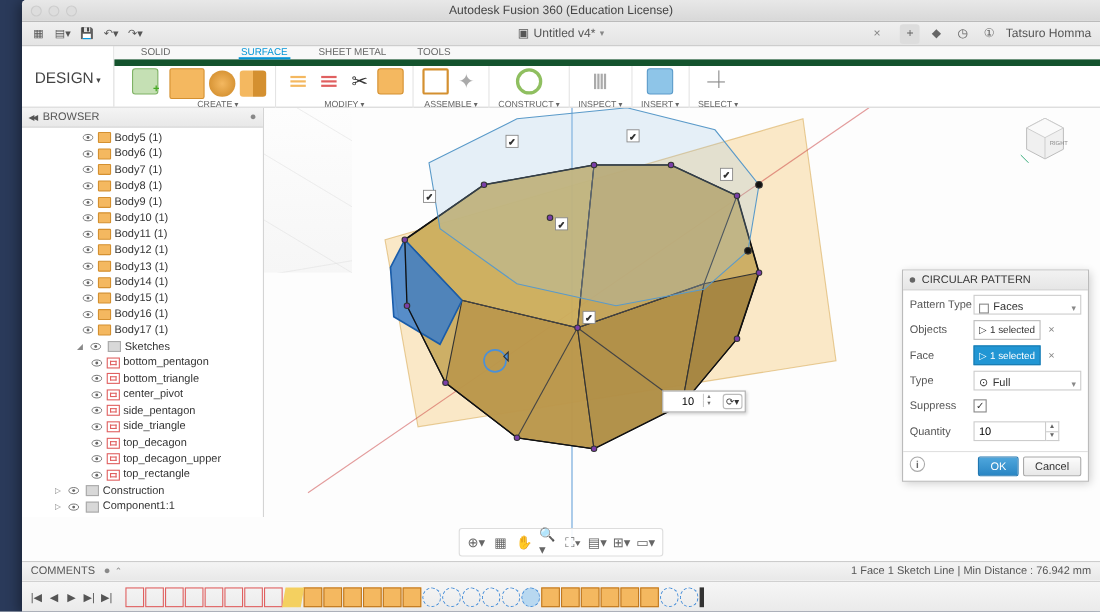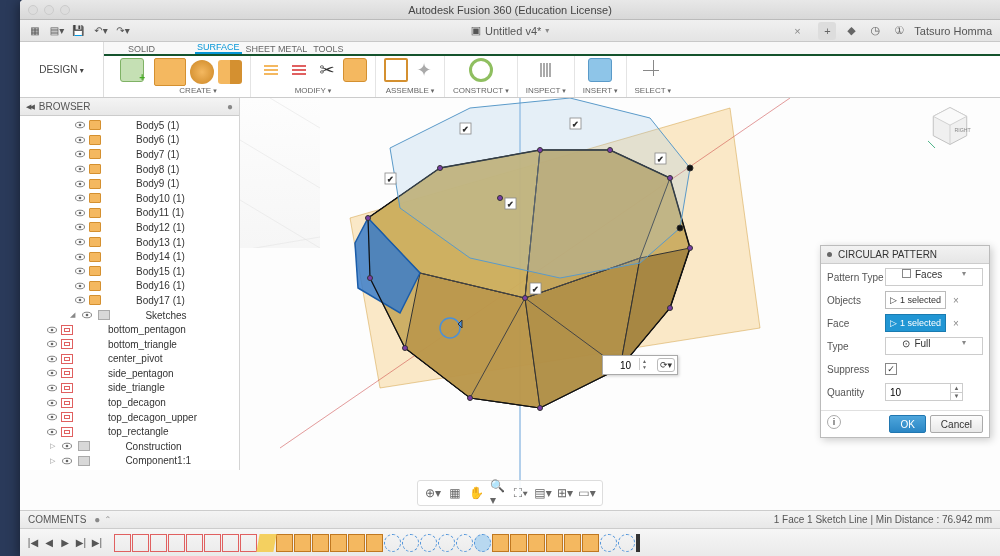--- a/index.html
+++ b/index.html
@@ -12,24 +12,24 @@
   
   .quickbar { height: 22px; background: linear-gradient(#f0f0f0,#e4e4e4); border-bottom: 1px solid #c8c8c8; display: flex; align-items: center; padding: 0 6px; position: relative; }
   .quickbar .qicon { width: 18px; height: 18px; display: flex; align-items: center; justify-content: center; margin-right: 4px; color: #555; font-size: 10px; cursor: pointer; }
   .quickbar .doc-center { position: absolute; left: 50%; transform: translateX(-50%); display: flex; align-items: center; gap: 4px; font-size: 11px; color: #555; }
   .quickbar .right { position: absolute; right: 8px; display: flex; align-items: center; gap: 6px; font-size: 11px; color: #555; }
   .quickbar .right .ricon { width: 18px; height: 18px;  border-radius: 3px; display: flex; align-items:center; justify-content:center; cursor:pointer; color:#666; }
   .quickbar .right .ricon.plus { background:#ddd; }
   .quickbar .x-close { width:14px;height:14px;display:flex;align-items:center;justify-content:center;cursor:pointer;color:#888;margin-right:8px; }
 
   .ribbon { height: 56px; border-bottom: 1px solid #ccc; display: flex; align-items: stretch; background: #fff; }
-  .design-btn { width: 84px; border-right: 1px solid #ddd; display:flex; align-items:center; justify-content:center; font-size:10px; color:#444; cursor:pointer; }
+  .design-btn { width: 84px; border-right: 1px solid #ddd; display:flex; align-items:center; justify-content:center; font-size:14px; color:#444; cursor:pointer; }
   .design-btn span::after { content:" ▾"; font-size:8px; }
   .ribbon-rest { flex:1; display:flex; flex-direction:column; }
-  .tabs { height: 18px; display:flex; align-items:flex-end; gap: 2px; padding-left:22px; font-size: 9px; color:#666; background:#f8f8f8; border-bottom:2px solid #14532d; }
+  .tabs { height: 18px; display:flex; align-items:flex-start; gap: 24px; padding-left:22px; font-size: 9px; color:#666; background:#f8f8f8; border-bottom:6px solid #14532d; }
   .tabs span { cursor:pointer; padding: 0 2px; }
   .tabs .active { color:#0696D7; border-bottom:2px solid #0696D7; font-weight:500;margin-left:36px; }
   .tool-row { flex:1; display:flex; align-items:center; padding-left:8px; gap:0; }
   .tool-group { display:flex; flex-direction:column; align-items:center; padding:0 8px; border-right:1px solid #e4e4e4; height:100%; justify-content:space-between; padding-top:2px; padding-bottom:2px; }
   .tool-group:last-child { border-right: none; }
   .tool-group .icons { display:flex; gap:4px; align-items:center; }
   .tool-group .grp-label { font-size:8px; color:#666; }
   .tool-group .grp-label::after { content:" ▾"; font-size:7px; }
   .ticon { width:24px; height:24px; display:flex; align-items:center; justify-content:center; cursor:pointer; font-size:16px; border-radius:3px; }
   .ticon.big { width:32px; height:28px; }
@@ -62,23 +62,23 @@
   .browser-head::before { content:"◀◀"; font-size:7px; margin-right:6px; letter-spacing:-2px; }
   .browser-head .dot { margin-left:auto; color:#888; }
   .tree { padding: 2px 0; max-height: 400px; overflow:visible; }
   .tree-row { height:14.6px; display:flex; align-items:center; padding-left:0; cursor:pointer; }
   .tree-row .eye { width:12px; height:12px; margin: 0 2px; display:flex;align-items:center;justify-content:center; }
   .tree-row .eye svg { width:10px;height:10px; }
   .tree-row .bodyicon { width:12px;height:10px; background:#f4b860; border:1px solid #d49030; border-radius:1px; margin: 0 3px 0 1px; }
   .tree-row .sketchicon { width:12px; height:10px; border:1px solid #e06060; margin:0 3px 0 1px; position:relative; }
   .tree-row .sketchicon::after { content:""; position:absolute; left:2px; top:2px; right:2px; bottom:2px; border:1px dashed #e06060; }
   .tree-row .foldericon { width:12px;height:10px; background:#d8d8d8; border:1px solid #aaa; margin:0 3px; }
-  .tree-row .label { flex:1; white-space:nowrap; overflow:hidden;margin-left:32px; }
+  .tree-row .label { flex:1; white-space:nowrap; overflow:hidden; }
   .indent1 { padding-left: 52px; }
-  .indent2 { padding-left: 24px; }
+  .indent2 { padding-left: 60px; }
   .indent-sketches { padding-left: 50px; }
   .indent-sketches::before { content:"◢"; font-size:7px; color:#888; margin-right:4px; transform: rotate(0);}
   .indent-top { padding-left: 30px; }
   .indent-top::before { content:"▷"; font-size:7px; color:#888; margin-right:4px; }
   .indent-top2 { padding-left: 30px; }
   .indent-top2::before { content:"▷"; font-size:7px; color:#888; margin-right:4px; }
 
   .comments-bar { position:absolute; bottom:0; left:0; right:0; height:18px; background:linear-gradient(#f4f4f4,#e8e8e8); border-top:1px solid #ccc; display:flex; align-items:center; padding:0 8px; font-size:10px; color:#555; z-index: 20;}
   .comments-bar .dot { margin-left:8px; color:#888; }
   .comments-bar .expand { margin-left:4px; color:#888; font-size:8px; }
@@ -98,21 +98,21 @@
   .ts-marker { width:4px !important; height:20px; background:#333; }
   .ts-plane { background:#f4d060; transform: skewX(-10deg); }
 
   .dialog { position:absolute; right:10px; top:147px; width:170px; background:#fff; border:1px solid #bbb; box-shadow:2px 2px 8px rgba(0,0,0,0.2); z-index:10; font-size:10px; }
   .dialog-header { height:18px; background:linear-gradient(#f2f2f2,#e6e6e6); border-bottom:1px solid #ccc; padding:0 6px; display:flex; align-items:center; }
   .dialog-header .bullet { width:5px;height:5px;background:#666;border-radius:50%; margin-right:6px; }
   .dialog-body { padding: 4px 6px; }
   .dlg-row { display:flex; align-items:center; margin-bottom:5px; height:18px; }
   .dlg-row .lbl { width:58px; color:#555; }
   .dlg-row .ctrl { flex:1; }
-  .dropdown { border:1px solid #ccc; height:18px; display:flex; align-items:flex-start; padding:0 16px; background:#fff; cursor:pointer; font-size:10px; }
+  .dropdown { border:1px solid #ccc; height:18px; display:flex; align-items:flex-end; padding:0 4px; background:#fff; cursor:pointer; font-size:10px; }
   .dropdown::after { content:"▾"; margin-left:auto; color:#888; font-size:8px; }
   .dropdown .sq { width:9px;height:9px; border:1px solid #888; margin-right:4px; }
   .dropdown .full { margin-right:4px; }
   .sel-chip { display:flex; align-items:center; gap:3px; }
   .sel-chip .chip { height:18px; border:1px solid #bbb; padding:0 4px; display:flex; align-items:center; gap:3px; font-size:9px; background:#fff; }
   .sel-chip .chip.blue { background:#2196d4; color:#fff; border-color:#1a7bb0; }
   .sel-chip .chip .arrow { font-size:9px; }
   .sel-chip .remove { width:14px;height:14px;display:flex;align-items:center;justify-content:center;color:#888;cursor:pointer; }
   .checkbox-ui { width:12px;height:12px;border:1px solid #888;background:#fff;display:flex;align-items:center;justify-content:center;font-size:9px;color:#333;}
   .spinner { display:flex; height:18px; }

